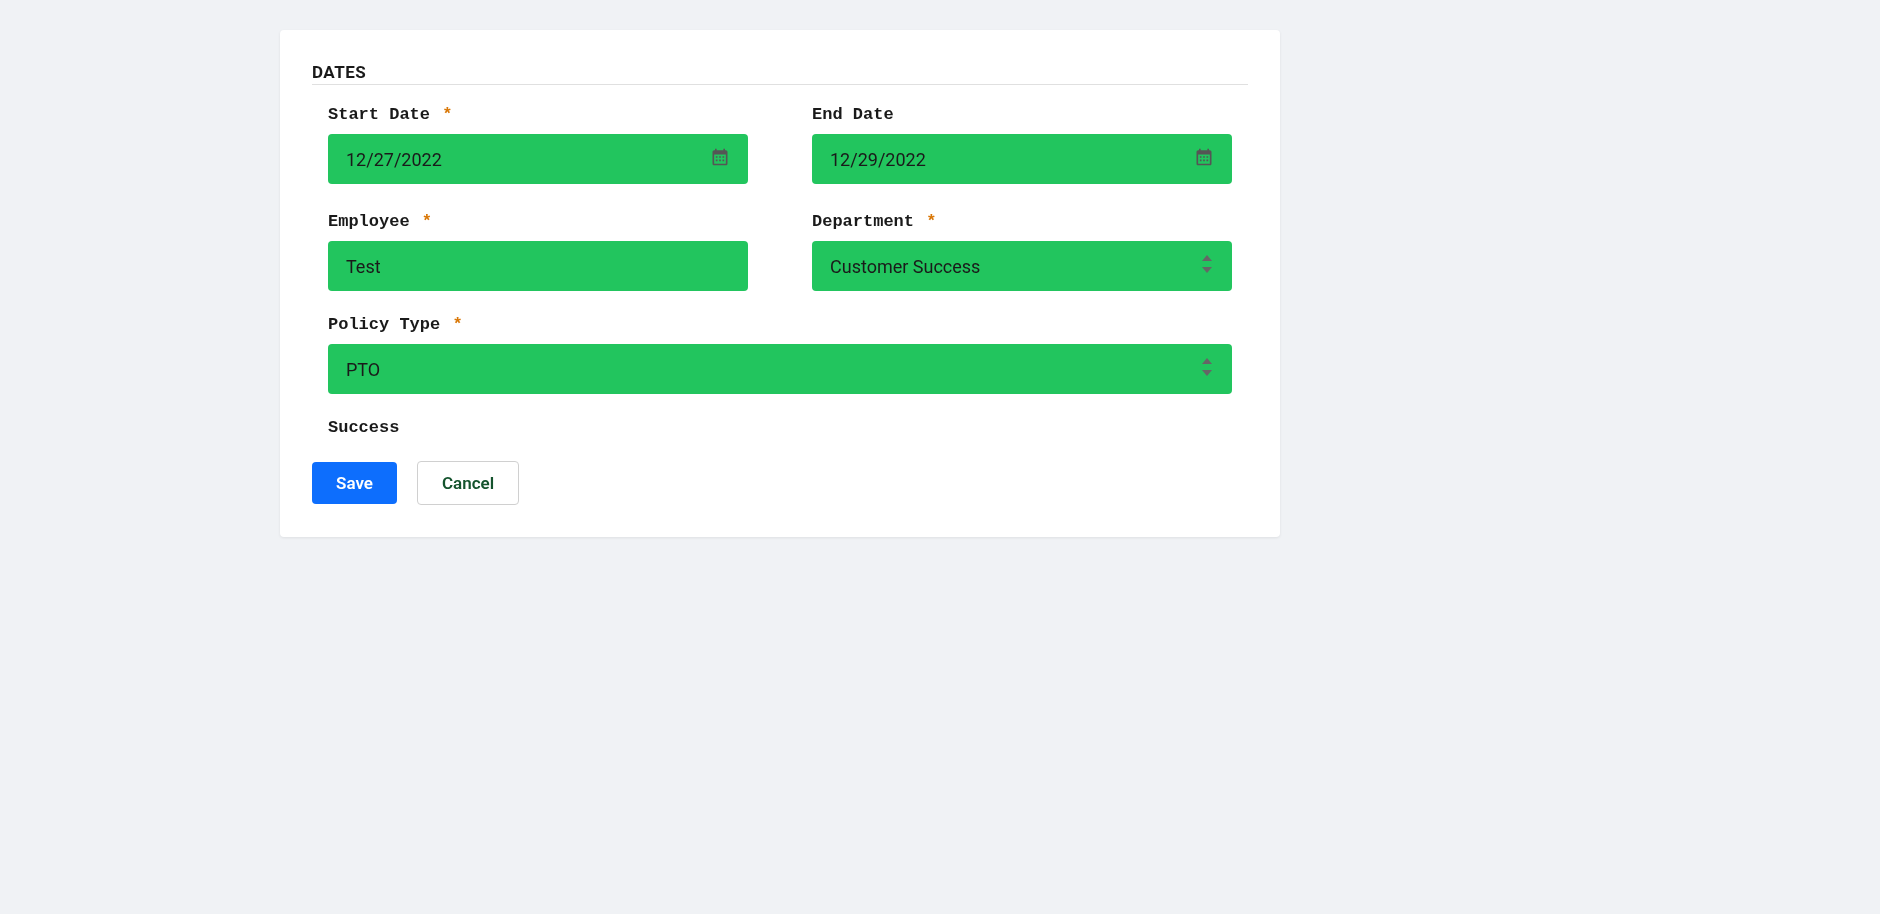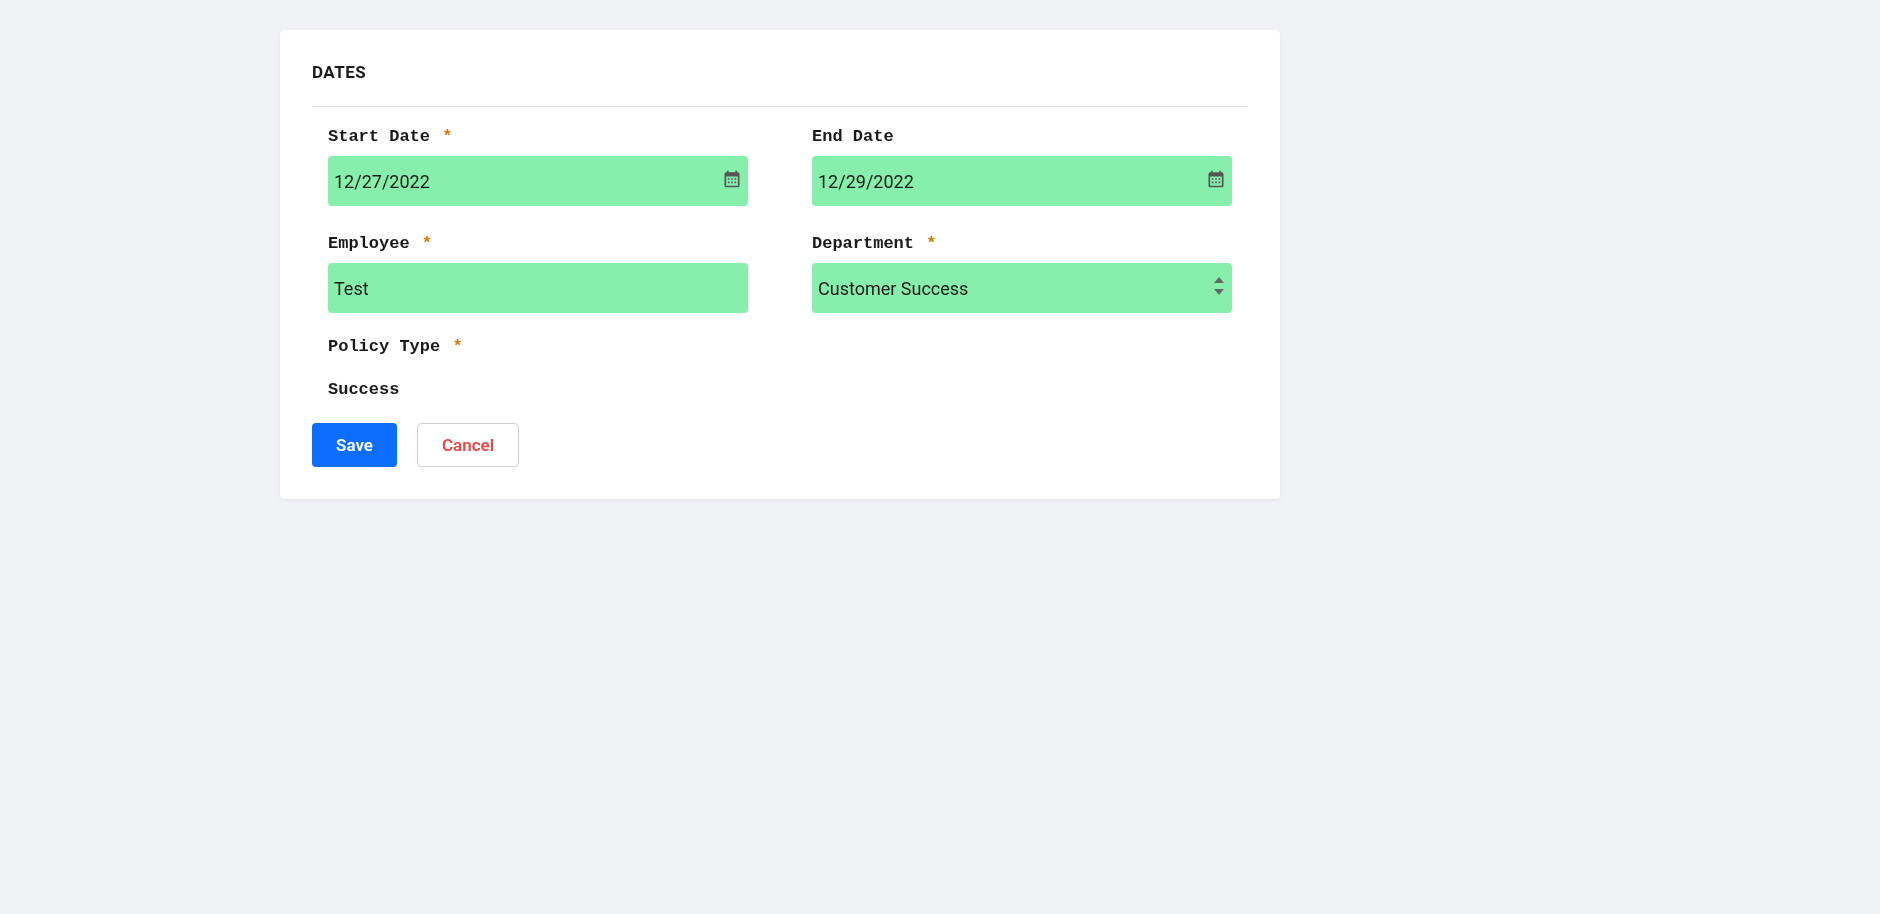--- a/index.html
+++ b/index.html
@@ -22,21 +22,21 @@
       box-shadow: 0 1px 3px rgba(0,0,0,0.08);
       width: 1000px;
       margin-left: 280px;
       padding: 32px;
     }
     
     .section-header {
       font-size: 17px;
       font-weight: 700;
       letter-spacing: 0.5px;
-      padding-bottom: 24px;
+      padding-bottom: 2px;
       border-bottom: 1px solid #e0e0e0;
       margin-bottom: 20px;
       display: flex;
       justify-content: space-between;
       align-items: center;
     }
     
     .section-header .chevron {
       color: #1a1a1a;
       cursor: pointer;
@@ -66,26 +66,26 @@
       font-family: Liberation Mono, monospace;
     }
     
     .required-star {
       color: #d97706;
       margin-left: 2px;
     }
     
     .input-wrapper {
       position: relative;
-      background-color: #86efac;
+      background-color: #22c55e;
       border-radius: 4px;
       height: 50px;
       display: flex;
       align-items: center;
-      padding: 0 6px;
+      padding: 0 18px;
     }
     
     .input-value {
       font-size: 18px;
       color: #1a1a1a;
       flex: 1;
       background: transparent;
       border: none;
       outline: none;
       font-family: inherit;
@@ -105,40 +105,41 @@
       margin-bottom: 28px;
     }
     
     .section-details {
       margin-bottom: 20px;
     }
     
     .button-row {
       display: flex;
       gap: 20px;
+      align-items: center;
     }
     
     .btn {
       padding: 11px 24px;
       border-radius: 4px;
       font-size: 17px;
       font-weight: 600;
       cursor: pointer;
       border: none;
       font-family: inherit;
     }
     
     .btn-primary {
       background-color: #0d6efd;
       color: #ffffff;
     }
     
     .btn-secondary {
       background-color: #ffffff;
-      color: #ef4444;
+      color: #14532d;
       border: 1px solid #d0d0d0;
     }
   </style>
 </head>
 <body>
 
 <div class="card">
 
   <div class="section-dates">
     <div class="section-header">
@@ -207,20 +208,29 @@
           </span>
         </div>
       </div>
     </div>
 
     <div class="field-full">
       <label class="field-label">
         <span>Policy Type</span>
         <span class="required-star">*</span>
       </label>
+      <div class="input-wrapper">
+        <span class="input-value">PTO</span>
+        <span class="select-icon">
+          <svg width="14" height="18" viewBox="0 0 14 18" fill="currentColor">
+            <polygon points="7,0 12,6 2,6"></polygon>
+            <polygon points="7,18 12,12 2,12"></polygon>
+          </svg>
+        </span>
+      </div>
     </div>
 
     <div class="field-full">
       <label class="field-label">
         <span>Success</span>
       </label>
     </div>
   </div>
 
   <div class="button-row">

